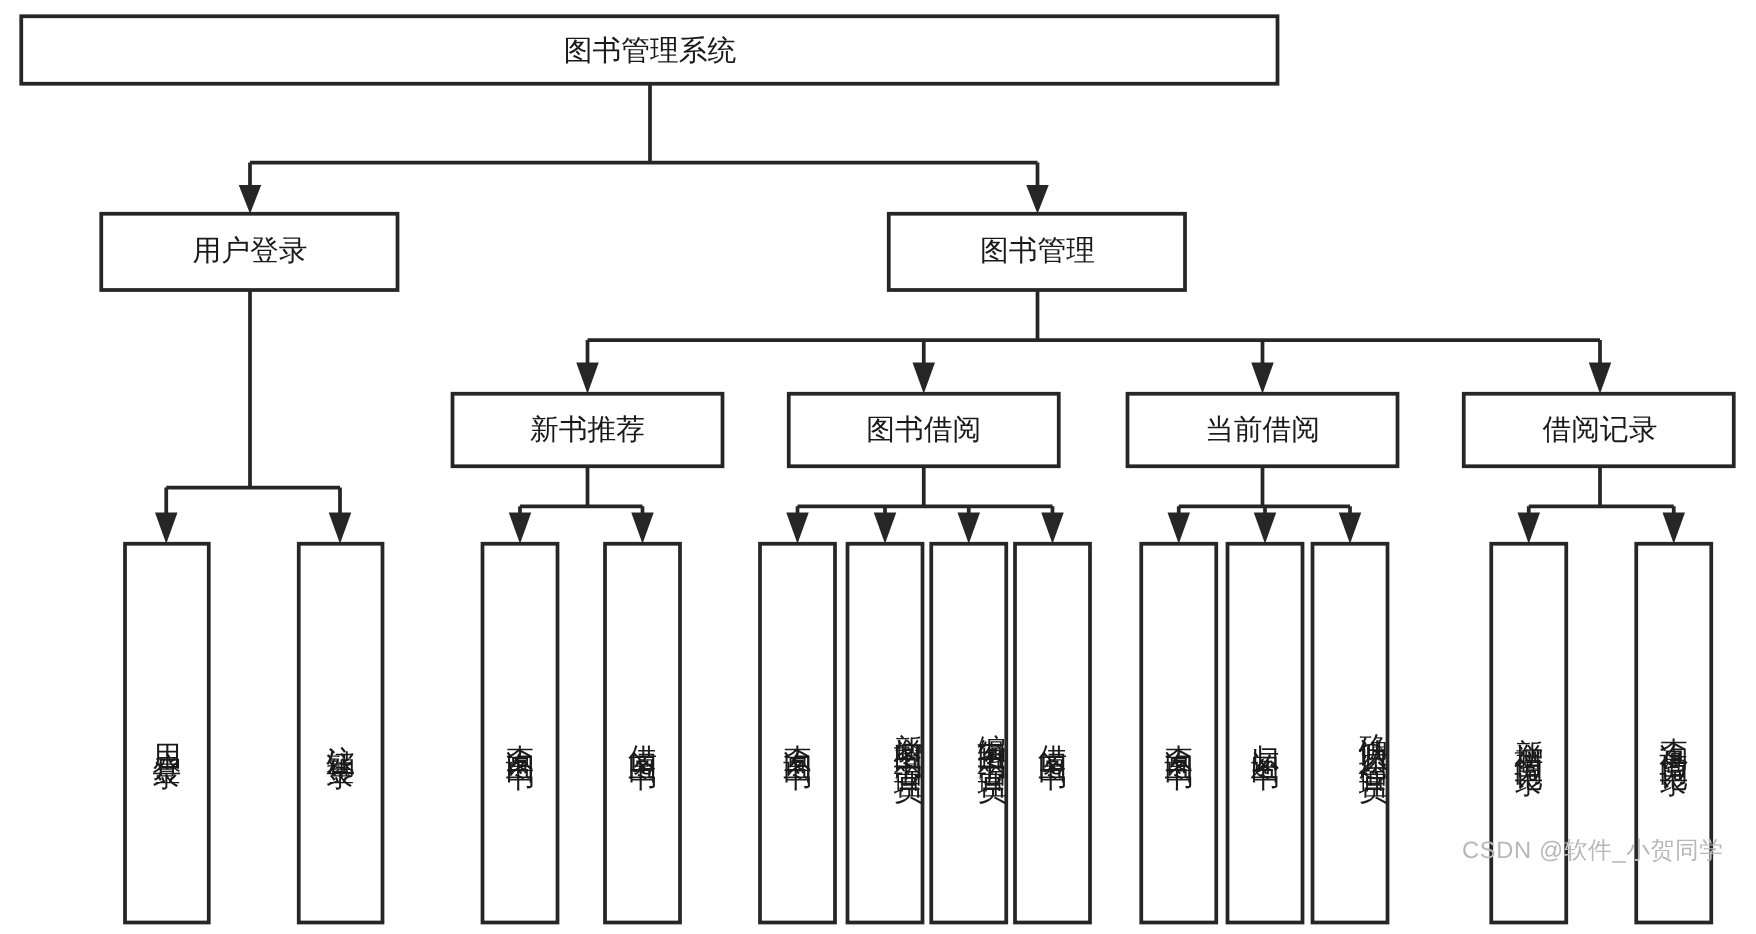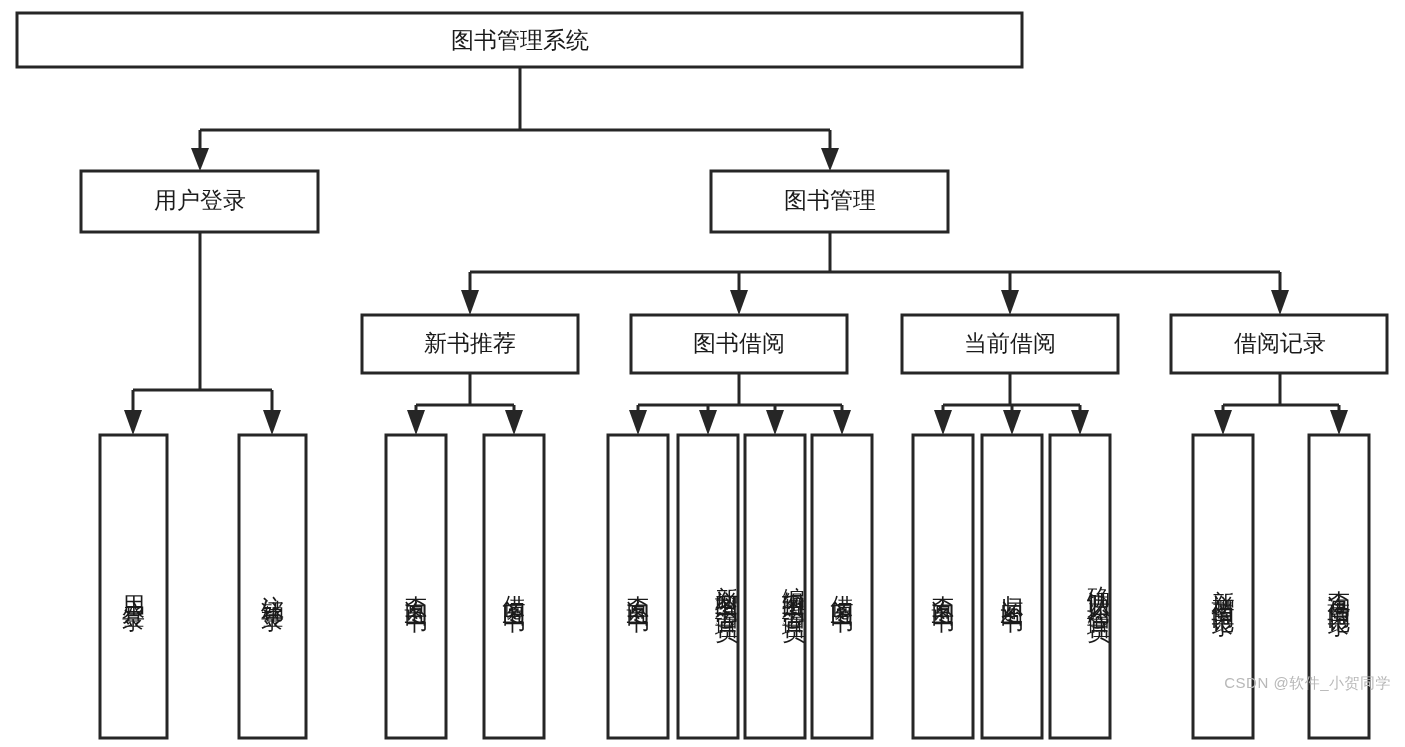--- a/index.html
+++ b/index.html
@@ -64,24 +64,24 @@
     letter-spacing: 5px;
     line-height: 1;
     font-family: "Liberation Sans", "DejaVu Sans", sans-serif;
     font-size: 23px;
     color: #1a1a1a;
     white-space: nowrap;
     pointer-events: none;
   }
   .watermark {
     position: absolute;
-    right: 14px;
+    right: 26px;
     bottom: 6px;
     font-family: "Liberation Sans", "DejaVu Sans", sans-serif;
-    font-size: 15px;
+    font-size: 19px;
     color: #b8b8b8;
     letter-spacing: 0.5px;
     user-select: none;
     text-align: center;
   }
 </style>
 </head>
 <body>
 
 <div id="diagram-root">

